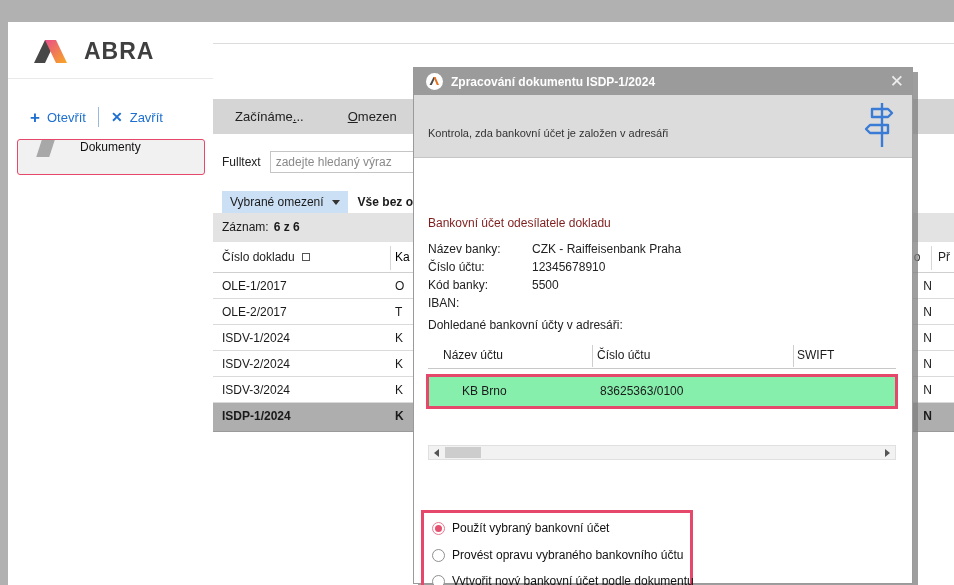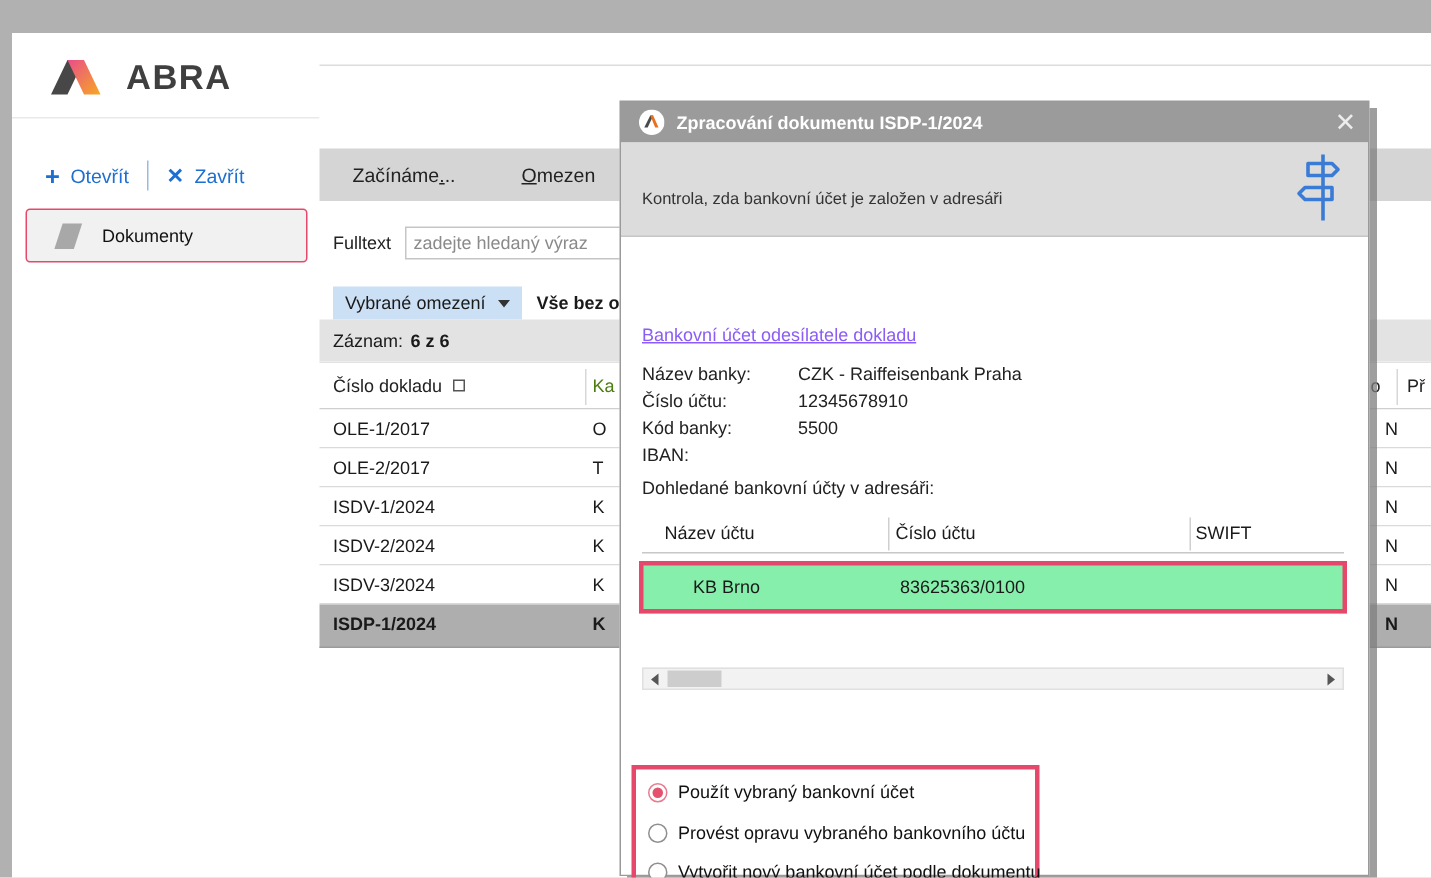--- a/index.html
+++ b/index.html
@@ -11,21 +11,21 @@
   
   .sidebar { position:absolute; left:0; top:0; width:205px; bottom:0; background:#fff; }
   .logo-row { position:absolute; left:0; top:0; width:100%; height:57px; border-bottom:1px solid #e9e9e9; }
   .logo-wrap { position:absolute; left:22px; top:13px; display:flex; align-items:center; gap:4px; }
   .brand-text { font-size:23px; font-weight:bold; color:#3f3f3f; letter-spacing:1px; }
   .toolbar { position:absolute; left:22px; top:85px; display:flex; align-items:center; gap:12px; }
   .tool-btn { display:flex; align-items:center; gap:7px; color:#1d6fd1; font-size:13px; cursor:pointer; }
   .tb-divider { width:1px; height:20px; background:#9bb9dd; }
   .plus-glyph { font-size:17px; font-weight:bold; line-height:1; color:#1d6fd1; }
   .x-glyph { font-size:14px; font-weight:bold; line-height:1; color:#1d6fd1; }
-  .side-item { position:absolute; left:9px; top:117px; width:188px; height:36px; background:#f1f1f1; border:1px solid #e5486b; border-radius:3px; display:flex; align-items:center; cursor:pointer; }
+  .side-item { position:absolute; left:9px; top:117px; width:188px; height:36px; background:#f1f1f1; border:1px solid #e5486b; border-radius:3px; display:flex; cursor:pointer;gap:12px; }
   .doc-icon { width:13px; height:17px; background:#a8a8a8; transform:skewX(-18deg); margin-left:21px; }
   .side-item-label { margin-left:16px; font-size:12px; color:#111; }
 
   
   .content { position:absolute; left:205px; top:21px; right:0; bottom:0; background:#fff; border-top:1px solid #dcdcdc; }
   .tabbar { position:absolute; left:0; top:55px; right:0; height:35px; background:#d5d5d5; display:flex; align-items:center; }
   .tab { padding:0 22px; font-size:13px; color:#222; cursor:pointer; }
   .tab .ak { text-decoration:underline; }
   .filter-row1 { position:absolute; left:9px; top:107px; height:22px; display:flex; align-items:center; }
   .fulltext-label { color:#222; margin-right:9px; }
@@ -36,41 +36,41 @@
   .caret-down { width:0; height:0; border-left:4px solid transparent; border-right:4px solid transparent; border-top:5px solid #333; }
   .restr-val { font-weight:bold; margin-left:10px; white-space:nowrap; }
   .status-strip { position:absolute; left:0; top:169px; right:0; height:28px; background:#e3e3e3; display:flex; align-items:center; padding-left:9px; }
   .status-strip b { margin-left:5px; }
 
   .grid { position:absolute; left:0; top:197px; right:0; bottom:0; }
   .grid-header { position:absolute; left:0; top:0; right:0; height:32px; border-top:1px solid #e2e2e2; border-bottom:1px solid #cfcfcf; background:#fff; }
   .gh-col1 { position:absolute; left:9px; top:8px; color:#222; display:flex; align-items:center; gap:7px; }
   .cb-glyph { width:8px; height:8px; border:1px solid #555; display:inline-block; }
   .gh-div { position:absolute; top:4px; width:1px; height:24px; background:#d7d7d7; }
-  .gh-col2 { position:absolute; left:182px; top:8px; color:#4d7c0f; }
+  .gh-col2 { position:absolute; left:182px; top:8px; color:#000000; }
   .gh-r1 { position:absolute; left:694px; top:8px; color:#222; }
   .gh-r2 { position:absolute; left:725px; top:8px; color:#222; }
   .grow { position:absolute; left:0; right:0; height:26px; background:#fff; border-bottom:1px solid #dadada; cursor:pointer; }
   .grow .c1 { position:absolute; left:9px; top:6px; }
   .grow .c2 { position:absolute; left:182px; top:6px; }
   .grow .cr { position:absolute; left:703px; top:6px; width:16px; text-align:right; }
   .grow.sel { background:#aeaeae; border-bottom:1px solid #9a9a9a; font-weight:bold; height:29px; }
 
   
   .dialog { position:absolute; left:405px; top:45px; width:500px; height:517px; background:#fff; border:1px solid #9a9a9a; box-shadow:5px 5px 0 0 rgba(125,125,125,0.75); z-index:10; }
   .dlg-titlebar { position:absolute; left:0; top:0; right:0; height:27px; background:#9b9b9b; display:flex; align-items:center; padding:0 12px; }
   .dlg-title { color:#fff; font-weight:bold; font-size:12px; margin-left:8px; }
   .dlg-close { position:absolute; right:8px; top:2px; color:#ededed; font-size:17px; cursor:pointer; line-height:24px; }
   .dlg-header { position:absolute; left:0; top:27px; right:0; height:63px; background:#dcdcdc; border-bottom:1px solid #c6c6c6; }
   .dlg-heading { position:absolute; left:14px; top:10px; font-size:13px; font-weight:bold; color:#111; }
   .dlg-subheading { position:absolute; left:14px; top:32px; font-size:11px; color:#333; }
   .signpost { position:absolute; right:14px; top:6px; }
   .dlg-body { position:absolute; left:0; top:90px; right:0; bottom:0; background:#fff; }
 
-  .sec-title { position:absolute; left:14px; top:58px; color:#8b5cf6;text-decoration:underline; }
+  .sec-title { position:absolute; left:14px; top:58px; color:#7f1d1d; }
   .fld-label { position:absolute; left:14px; color:#222; }
   .fld-value { position:absolute; left:118px; color:#222; }
   .found-title { position:absolute; left:14px; top:160px; color:#222; }
 
   .acc-header { position:absolute; left:14px; top:185px; width:468px; height:26px; border-bottom:1px solid #c8c8c8; }
   .acc-header .t1 { position:absolute; left:15px; top:5px; }
   .acc-header .t2 { position:absolute; left:169px; top:5px; }
   .acc-header .t3 { position:absolute; left:369px; top:5px; }
   .acc-div { position:absolute; top:2px; width:1px; height:22px; background:#cfcfcf; }
   .acc-sel-box { position:absolute; left:12px; top:216px; width:472px; height:35px; border:3px solid #e5486b; background:#86efac; }

